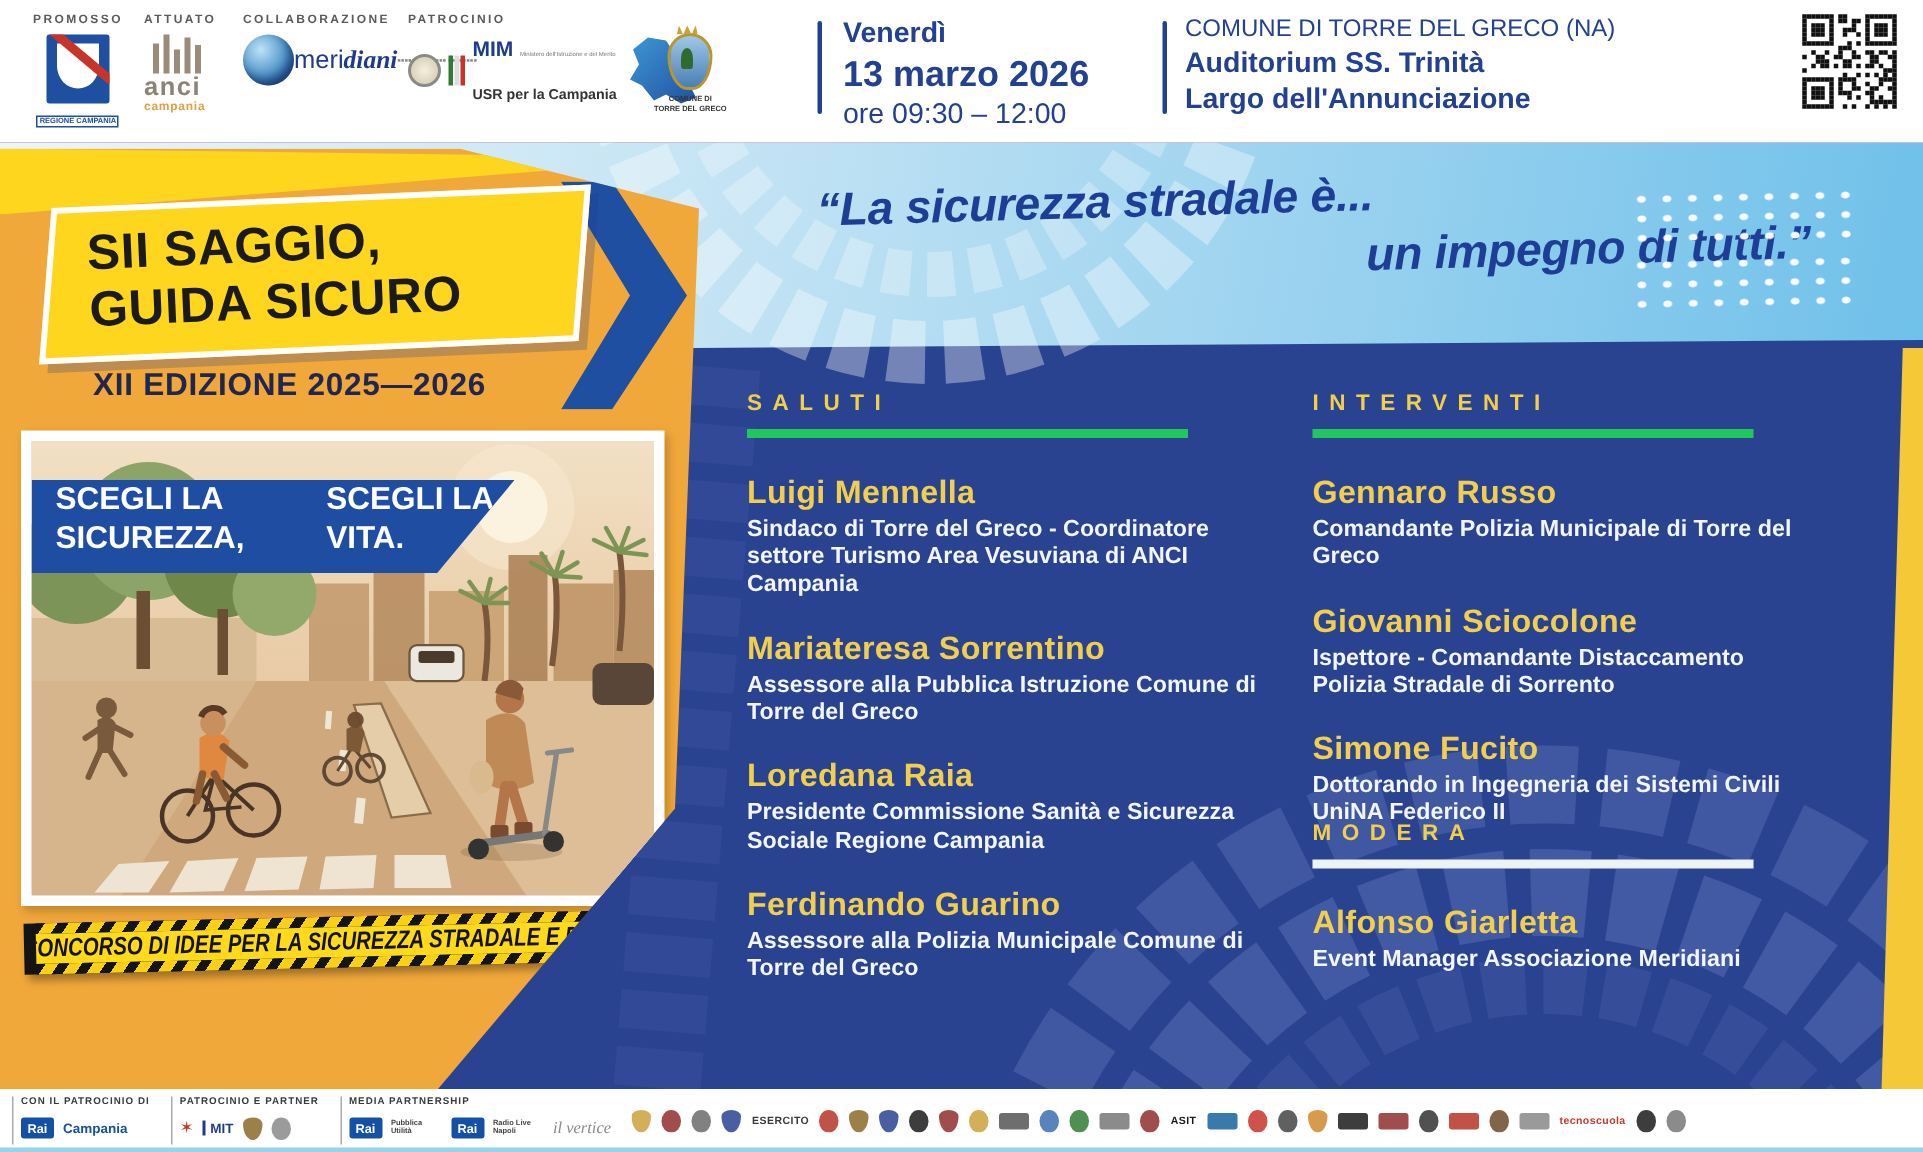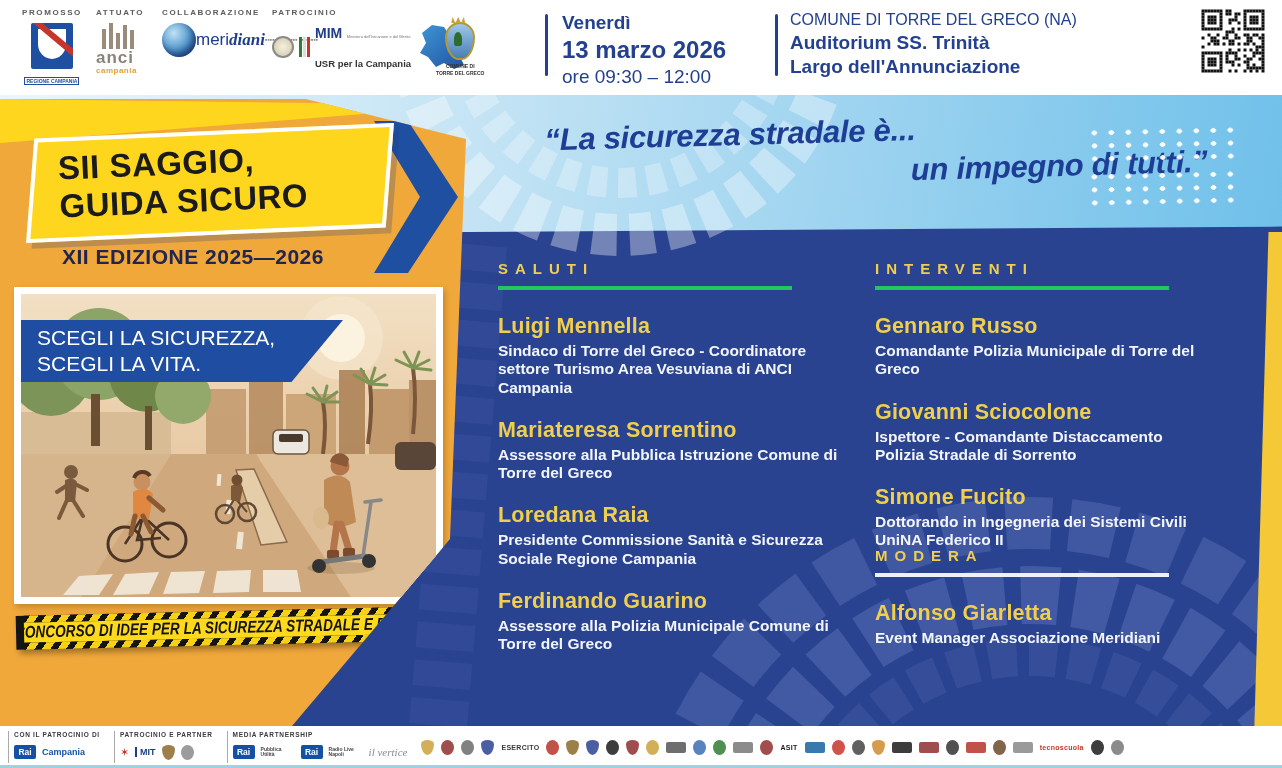--- a/index.html
+++ b/index.html
@@ -71,35 +71,35 @@
     border:4px solid #fff;transform:rotate(-2.5deg) skewX(-7deg);box-shadow:6px 6px 0 rgba(31,60,140,.25);}
   .title-plate .tp-in{transform:skewX(7deg);padding:8px 0 0 24px;color:#1b1b1b;
     font-size:33px;line-height:38px;font-weight:800;letter-spacing:.5px;}
   .edition{position:absolute;left:28px;top:146px;width:330px;text-align:center;
     font-size:21px;font-weight:800;color:#20264F;letter-spacing:.5px;}
 
   .card{position:absolute;left:14px;top:188px;width:415px;height:303px;background:#fff;
     padding:7px;box-shadow:2px 3px 6px rgba(40,30,0,.25);}
   .card .art{position:relative;width:415px;height:303px;overflow:hidden;background:#E8CFA8;}
   .ribbon{position:absolute;left:0;top:26px;width:306px;height:62px;background:#1E4DA1;
-    clip-path:polygon(0 0,100% 0,84% 100%,0 100%);display:flex;flex-direction:column;justify-content:center;
-    padding-left:16px;color:#fff;font-size:21px;font-weight:400;line-height:1.25;z-index:3;}
+    clip-path:polygon(0 0,100% 0,84% 100%,0 100%);display:flex;flex-direction:row;justify-content:center;
+    padding-left:16px;color:#fff;font-size:21px;font-weight:700;line-height:1.25;z-index:3;}
 
   .hazard{position:absolute;left:16px;top:512px;width:430px;height:34px;transform:rotate(-1.3deg);
     background:#141414;padding:0 8px;display:flex;flex-direction:column;box-sizing:border-box;
     box-shadow:3px 4px 6px rgba(0,0,0,.35);}
   .hz-stripe{height:7px;background:repeating-linear-gradient(-55deg,#141414 0 6px,#F7D117 6px 13px);}
   .hz-mid{flex:1;background:#FFD91C;display:flex;align-items:center;justify-content:center;overflow:hidden;}
   .hz-text{font-size:17px;font-weight:800;font-style:italic;color:#141414;white-space:nowrap;transform:scaleX(.8);letter-spacing:0;}
 
   .col{position:absolute;color:#fff;}
   .col-saluti{left:498px;top:165px;width:360px;}
   .col-interventi{left:875px;top:165px;width:360px;}
   .col-modera{left:875px;top:452px;width:360px;}
-  .sec-head{font-size:15px;font-weight:800;letter-spacing:7px;color:#F0CF4E;padding-bottom:9px;width:294px;border-bottom:4px solid #22c55e;}
+  .sec-head{font-size:15px;font-weight:800;letter-spacing:7px;color:#F0CF4E;padding-bottom:9px;width:294px;border-bottom:6px solid #22c55e;}
   .sec-head.white-rule{border-bottom-color:#EDF2FA;}
   .entries{margin-top:24px;}
   .entry{margin-bottom:21px;}
   .sp-name{font-size:21.5px;font-weight:800;color:#F0CF4E;letter-spacing:.2px;margin-bottom:3px;}
   .sp-role{font-size:15.5px;color:#F2F5FB;line-height:1.18;width:340px;font-weight:bold;}
 
   .right-strip{position:absolute;right:0;top:137px;width:30px;height:494px;background:#F5C838;
     clip-path:polygon(100% 0,100% 100%,8% 100%,55% 0);}
 
   

